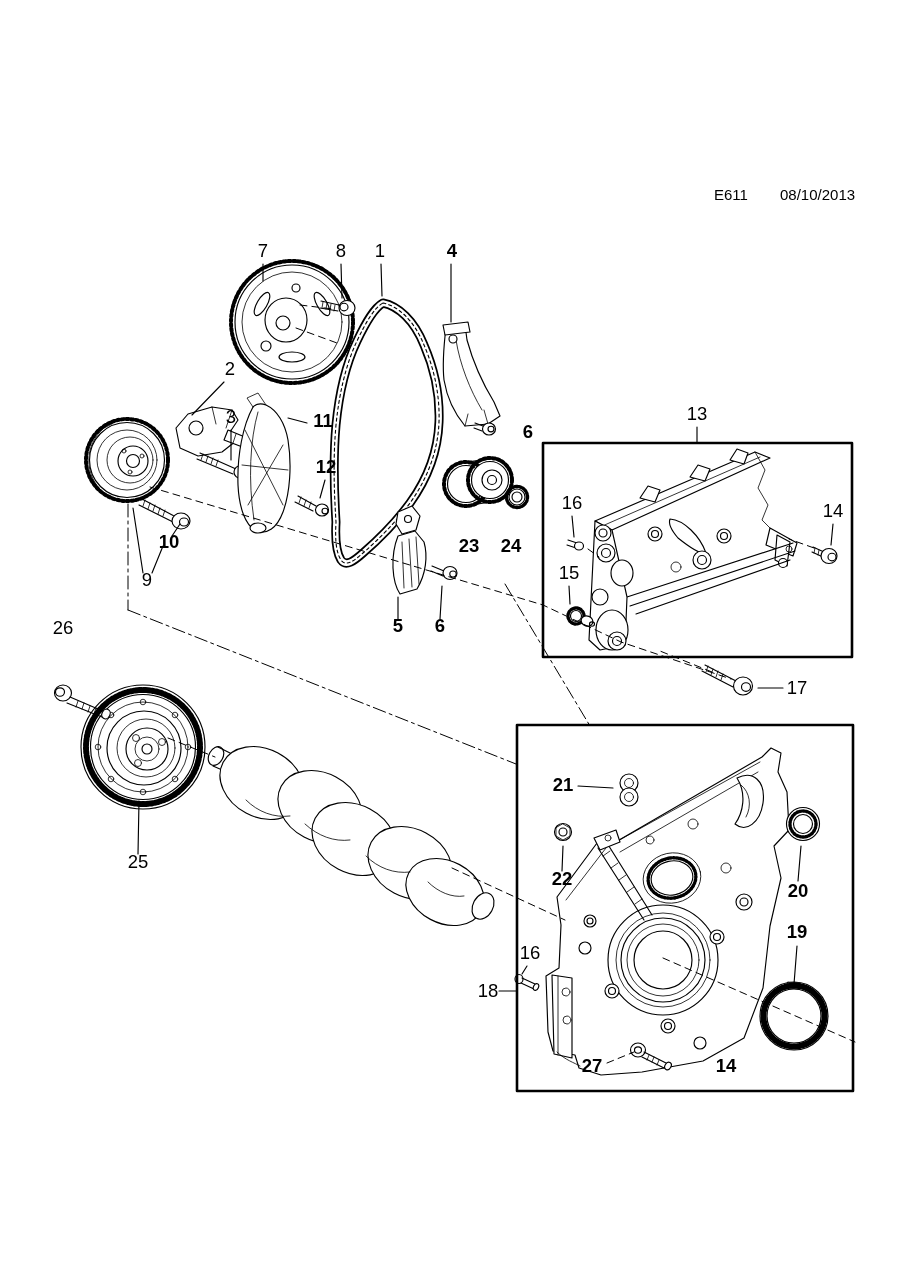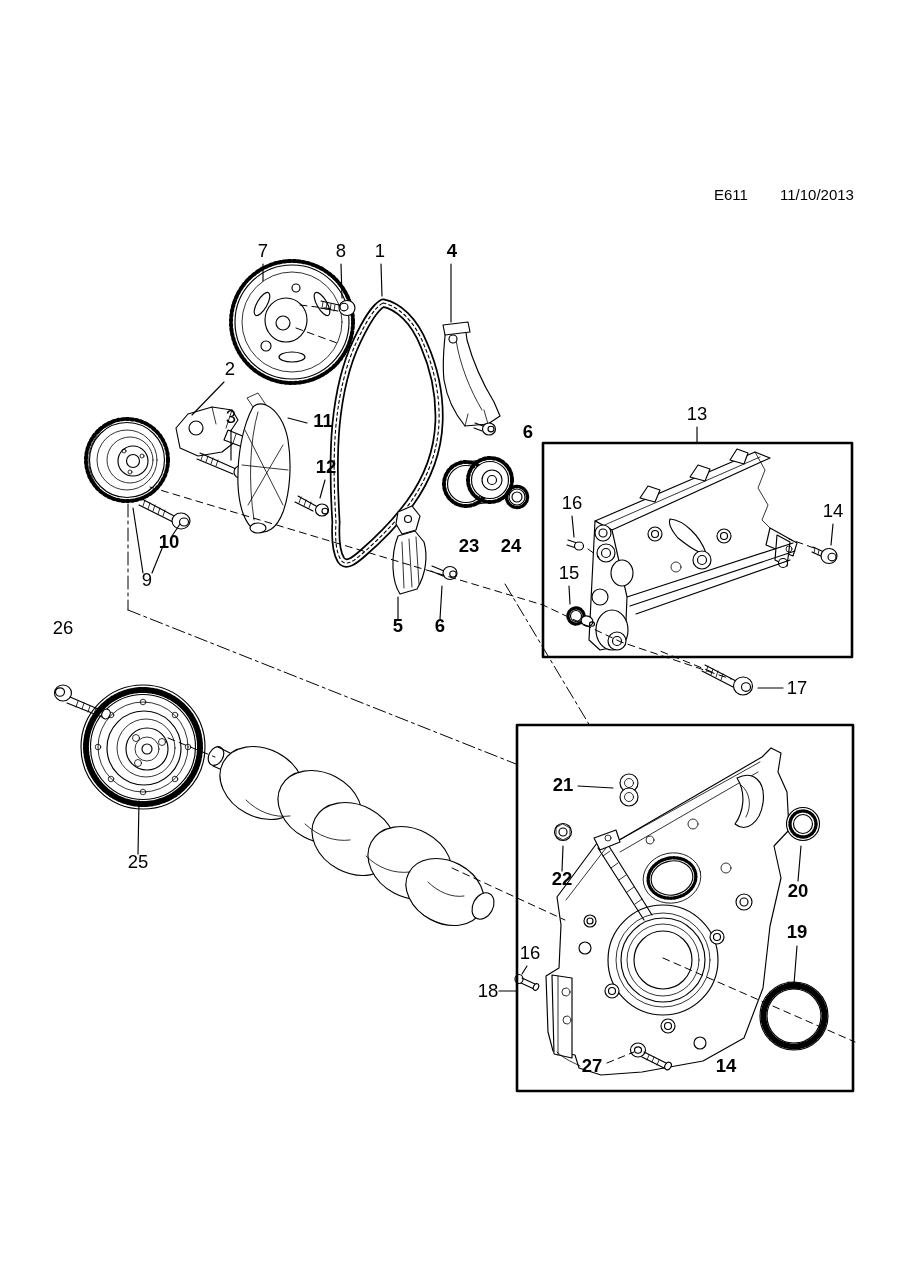--- a/index.html
+++ b/index.html
@@ -24,21 +24,21 @@
   .callout{fill:#000;stroke:none;font-family:"Liberation Sans",sans-serif;
            font-size:18.5px;text-anchor:middle;}
   .hatchband{stroke-width:6;stroke-dasharray:2.2 2;}
 </style>
 </head>
 <body>
 
 <div id="page">
   <div id="header">
     <span class="code">E611</span>
-    <span class="date">11/10/2013</span>
+    <span class="date">08/10/2013</span>
   </div>
 
   <svg id="diagram" width="905" height="1280" viewBox="0 0 905 1280">
 
     <g id="artwork">
 
       <g>
         <circle class="teeth" cx="292" cy="322" r="61"></circle>
         <circle class="w" cx="292" cy="322" r="57"></circle>
         <circle class="thin" cx="292" cy="322" r="50"></circle>

